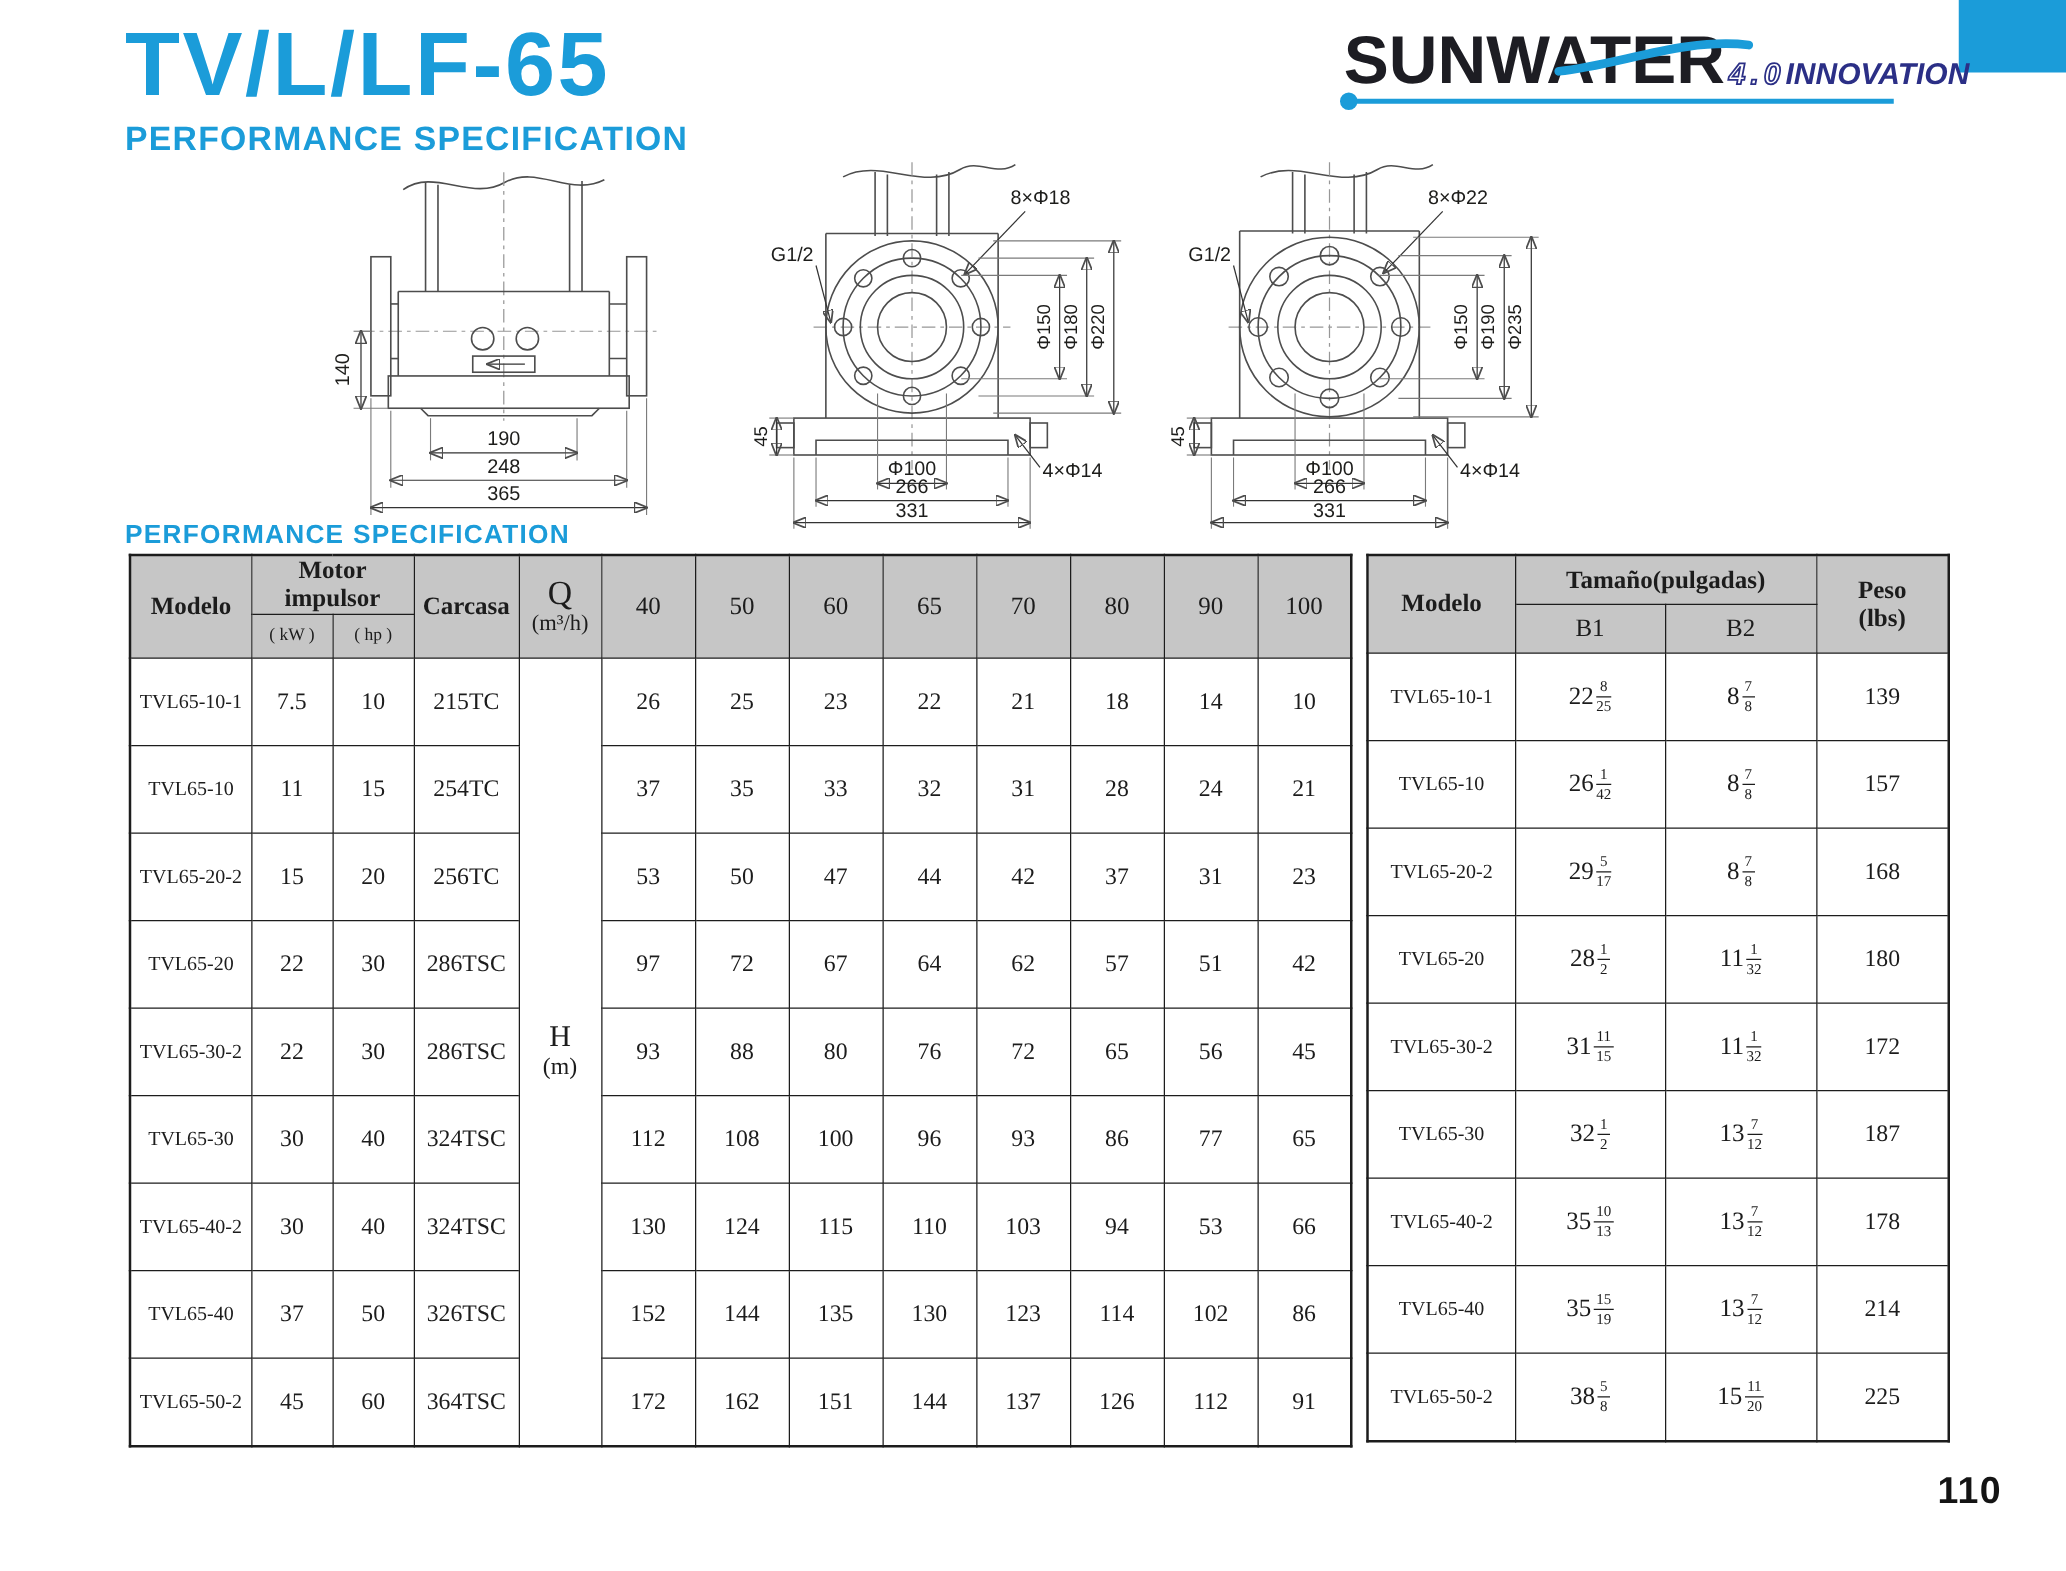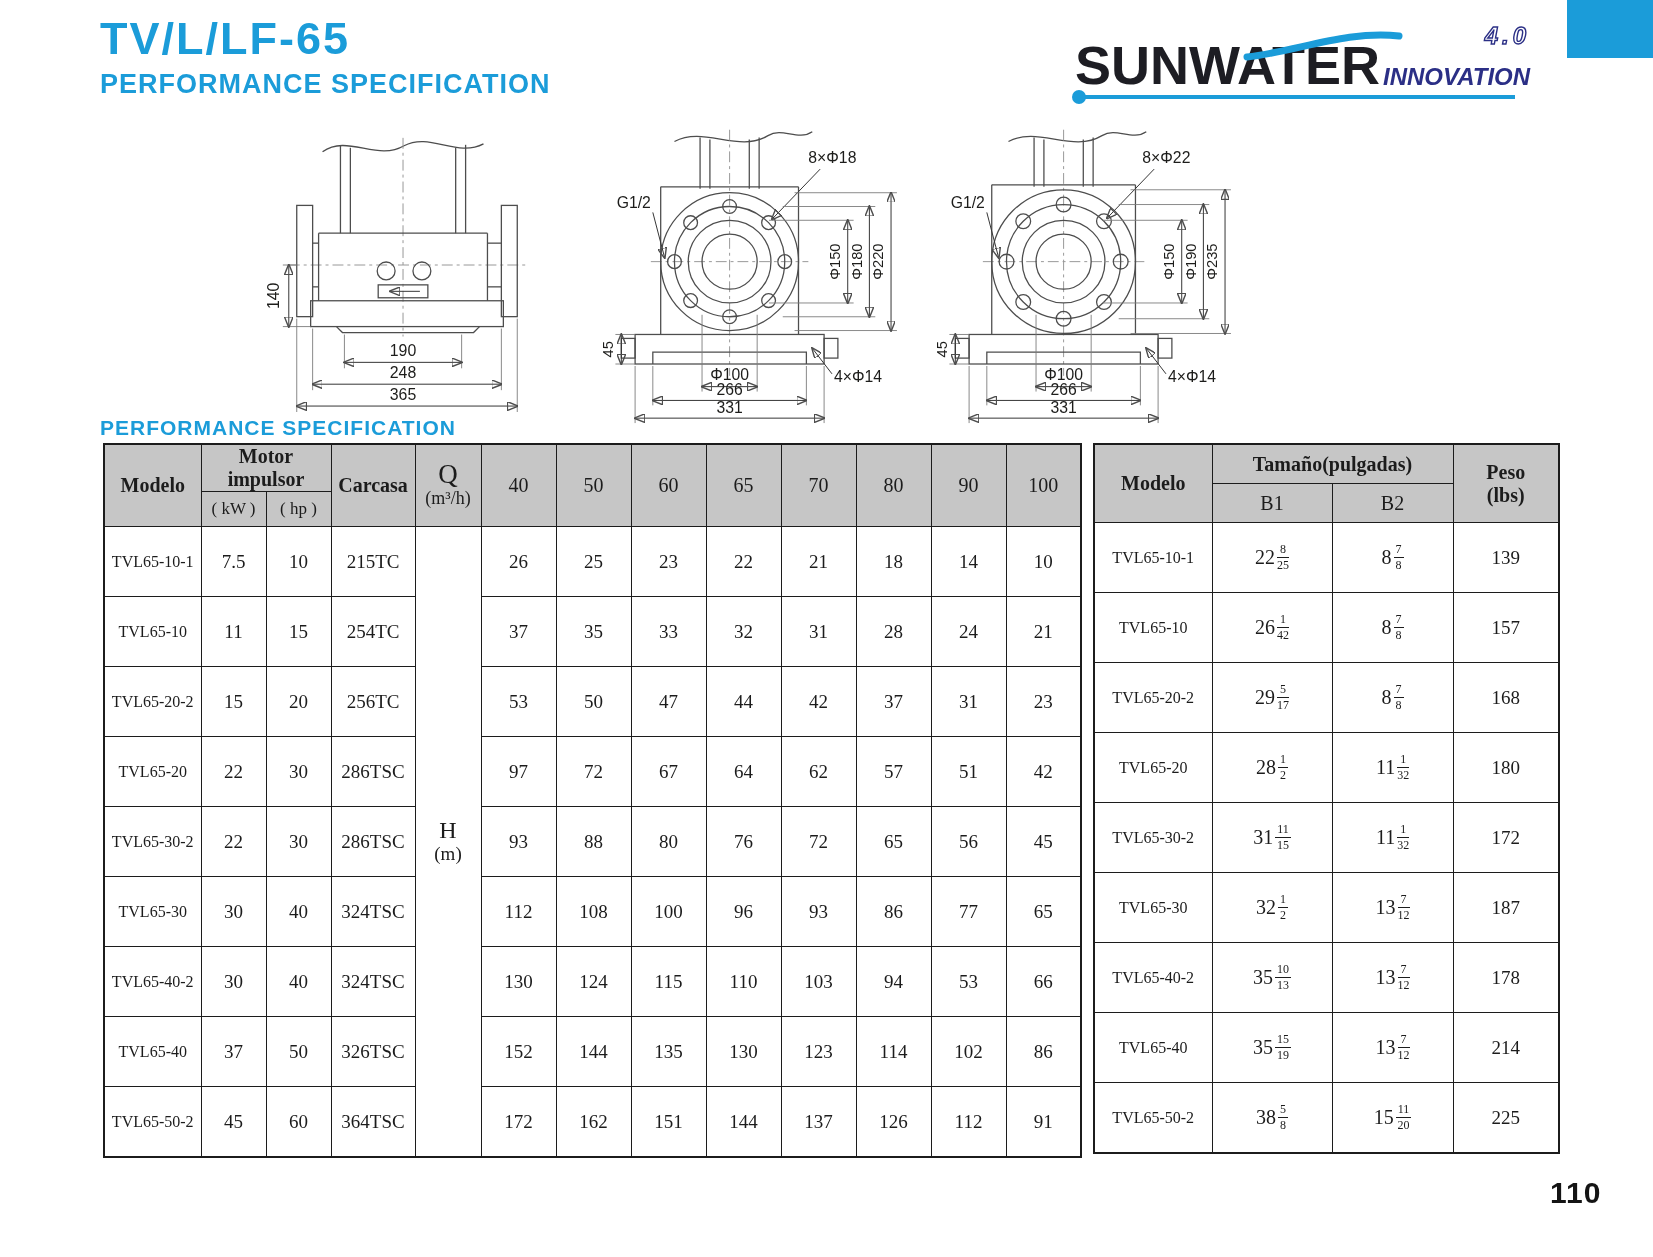--- a/index.html
+++ b/index.html
@@ -1,27 +1,27 @@
 <!DOCTYPE html>
 <html><head>
 <meta charset="utf-8">
 <style>
   html,body{margin:0;padding:0;background:#ffffff;}
   body{width:1653px;height:1257px;position:relative;font-family:"Liberation Serif",serif;color:#1c1c1c;overflow:hidden;}
 
   
   .corner{position:absolute;right:0;top:0;width:86px;height:58px;background:#1b9cd9;}
   .title-block{position:absolute;left:100px;top:16px;}
-  .title{font-family:"Liberation Sans",sans-serif;font-weight:bold;font-size:45px;line-height:1.0;color:#1b9cd9;letter-spacing:2px;}
+  .title{font-family:"Liberation Sans",sans-serif;font-weight:bold;font-size:72px;line-height:1.0;color:#1b9cd9;letter-spacing:2px;}
   .subtitle{font-family:"Liberation Sans",sans-serif;font-weight:bold;font-size:27px;color:#1b9cd9;letter-spacing:1px;margin-top:8px;}
 
   .logo{position:absolute;left:1075px;top:24px;width:450px;}
   .logo-row{display:flex;align-items:flex-end;position:relative;}
   .brand{font-family:"Liberation Sans",sans-serif;font-weight:bold;font-size:54px;line-height:0.92;color:#1d1d23;letter-spacing:0px;}
-  .logo-right{display:flex;flex-direction:column;align-items:flex-end;margin-left:3px;margin-bottom:1px;gap:16px;}
+  .logo-right{display:flex;align-items:center;margin-left:3px;margin-bottom:1px;}
   .ver{font-family:"Liberation Sans",sans-serif;font-style:italic;font-weight:bold;font-size:24px;color:#ffffff;-webkit-text-stroke:1.4px #2b2f86;letter-spacing:4px;line-height:1;}
   .tag{font-family:"Liberation Sans",sans-serif;font-style:italic;font-weight:bold;font-size:24px;color:#2b2f86;line-height:1.05;}
   .swoosh{position:absolute;left:168px;top:2px;pointer-events:none;}
   .logo-line{position:relative;margin-top:5px;height:4px;background:#1b9cd9;width:440px;}
   .dot{position:absolute;left:-3px;top:-5px;width:14px;height:14px;border-radius:50%;background:#1b9cd9;}
 
   
   .drw{position:absolute;}
   .drw line,.drw path,.drw rect,.drw circle{stroke:#4d4d4d;fill:none;stroke-width:1.3px;}
   .drw .cl{stroke:#979797;stroke-width:1px;stroke-dasharray:11 4 3 4;}
@@ -31,21 +31,21 @@
   .drw text.big{font-size:16px;}
 
   
   .section-heading{position:absolute;left:100px;top:416px;margin:0;font-family:"Liberation Sans",sans-serif;font-weight:bold;font-size:21px;color:#1b9cd9;letter-spacing:1px;}
 
   
   table{position:absolute;border-collapse:collapse;table-layout:fixed;background:#fff;border:2px solid #1c1c1c;}
   th,td{border:1px solid #1c1c1c;text-align:center;vertical-align:middle;padding:0;overflow:hidden;}
   thead th{background:#c6c6c6;font-weight:bold;font-size:20px;}
   thead th.normal{font-weight:normal;}
-  thead th.small{font-size:17px;}
+  thead th.small{font-size:14px;}
   tbody td{font-size:19px;height:69px;}
   tbody td.model{font-size:16px;}
 
   .perf{left:103px;top:443px;width:977px;}
   .perf thead tr:first-child th{height:42px;}
   .perf thead tr:last-child th{height:34px;}
   .qbig{font-size:27px;font-weight:normal;line-height:1;}
   .qunit{font-size:18px;font-weight:normal;line-height:1.2;}
   .hcell{background:#fff;}
   .hbig{font-size:24px;line-height:1.1;}

